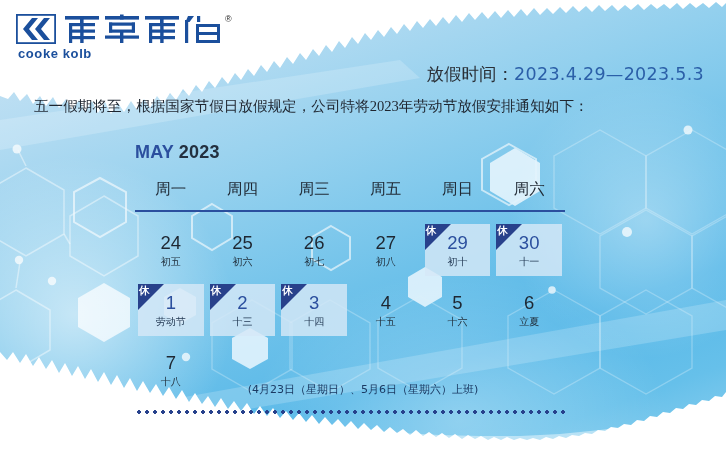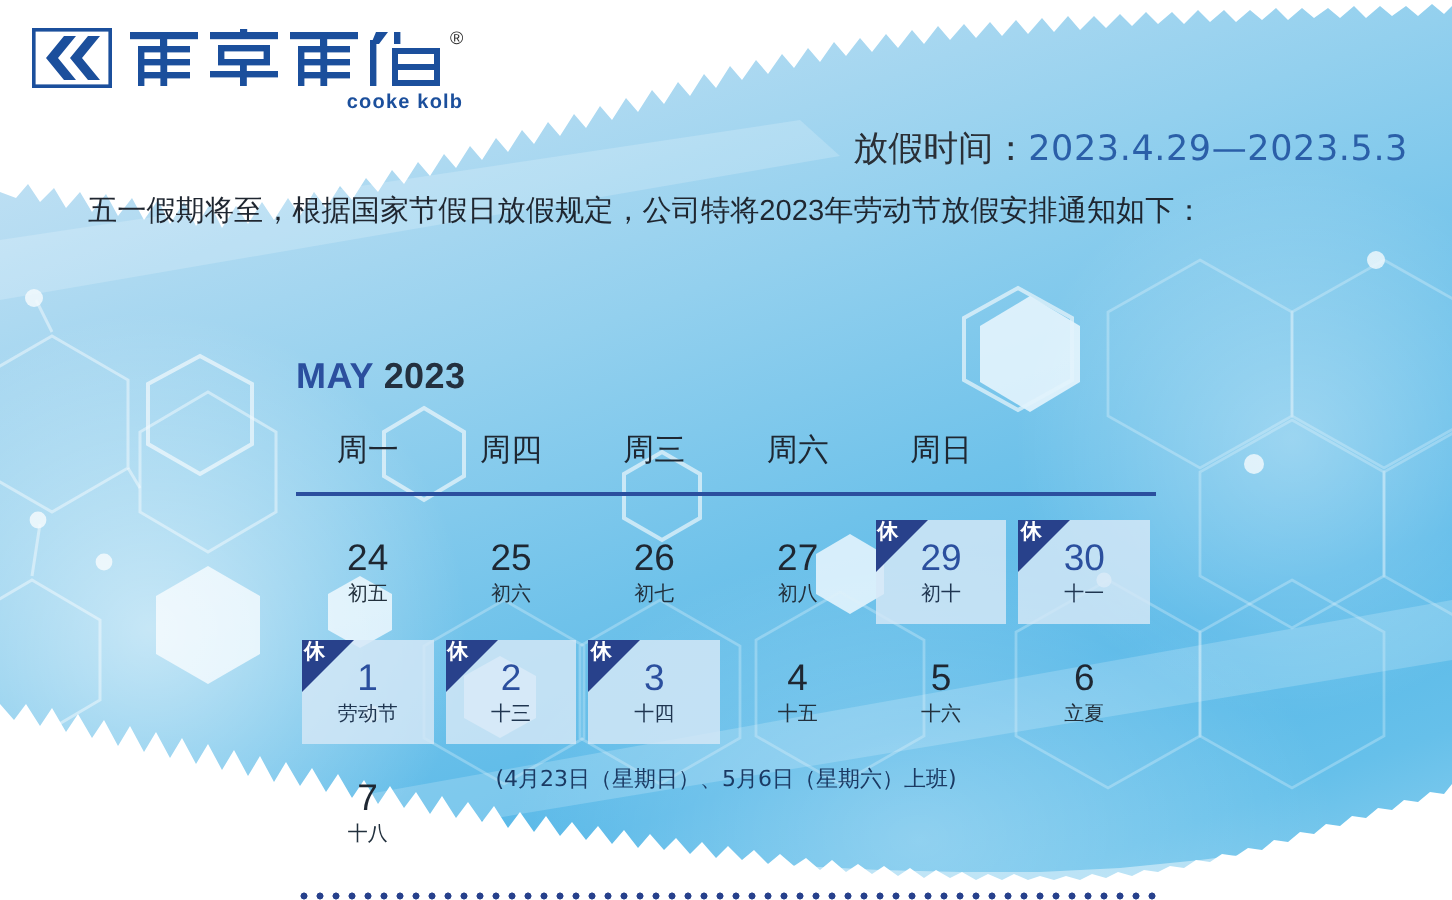--- a/index.html
+++ b/index.html
@@ -77,56 +77,54 @@
     font-size: 9px;
     color: #2b2b2b;
     margin-left: 2px;
     margin-top: 1px;
   }
   .logo-latin {
     margin-top: 3px;
     margin-left: 2px;
     font-family: "Liberation Sans", sans-serif;
     font-weight: 700;
-    font-size: 10px;
+    font-size: 13px;
     letter-spacing: .6px;
     color: #1b4f9c;
-    text-align: right;
   }
 
   .holiday-range {
     position: absolute;
     right: 22px; top: 62px;
     z-index: 12;
     font-size: 17.5px;
     white-space: nowrap;
     font-family: "DejaVu Sans", sans-serif;
   }
   .holiday-range .label { color: #2a2f36; }
   .holiday-range .value { color: #2b5fa8; letter-spacing: .3px; }
 
   
   .intro {
     position: absolute;
-    left: 44px; top: 94px;
+    left: 34px; top: 94px;
     width: 660px;
     z-index: 12;
     font-size: 14.6px;
     line-height: 1.65;
     color: #1f2630;
-    font-family: Liberation Sans, sans-serif;
+    font-family: Liberation Serif, serif;
   }
 
   
   .calendar {
     position: absolute;
-    left: 148px; top: 142px;
+    left: 135px; top: 142px;
     width: 430px;
     z-index: 12;
-    margin-top: 36px;
   }
   .cal-title {
     font-family: "Liberation Sans", sans-serif;
     font-size: 18px;
     font-weight: 700;
     letter-spacing: .2px;
     margin-bottom: 16px;
   }
   .cal-title .mon { color: #2b4f9e; }
   .cal-title .yr  { color: #23303f; }
@@ -396,22 +394,23 @@
   <div class="calendar">
 
     <div class="cal-title">
       <span class="mon">MAY</span><span> </span><span class="yr">2023</span>
     </div>
 
     <div class="cal-grid">
       <div class="dow">周一</div>
       <div class="dow">周四</div>
       <div class="dow">周三</div>
+      <div class="dow">周五</div>
+      <div class="dow">周日</div>
       <div class="dow">周六</div>
-      <div class="dow">周日</div>
     </div>
 
     <div class="cal-rule"></div>
 
     <div class="cal-grid">
       <div class="day">
         <span class="num">24</span>
         <span class="lunar">初五</span>
       </div>
       <div class="day">

